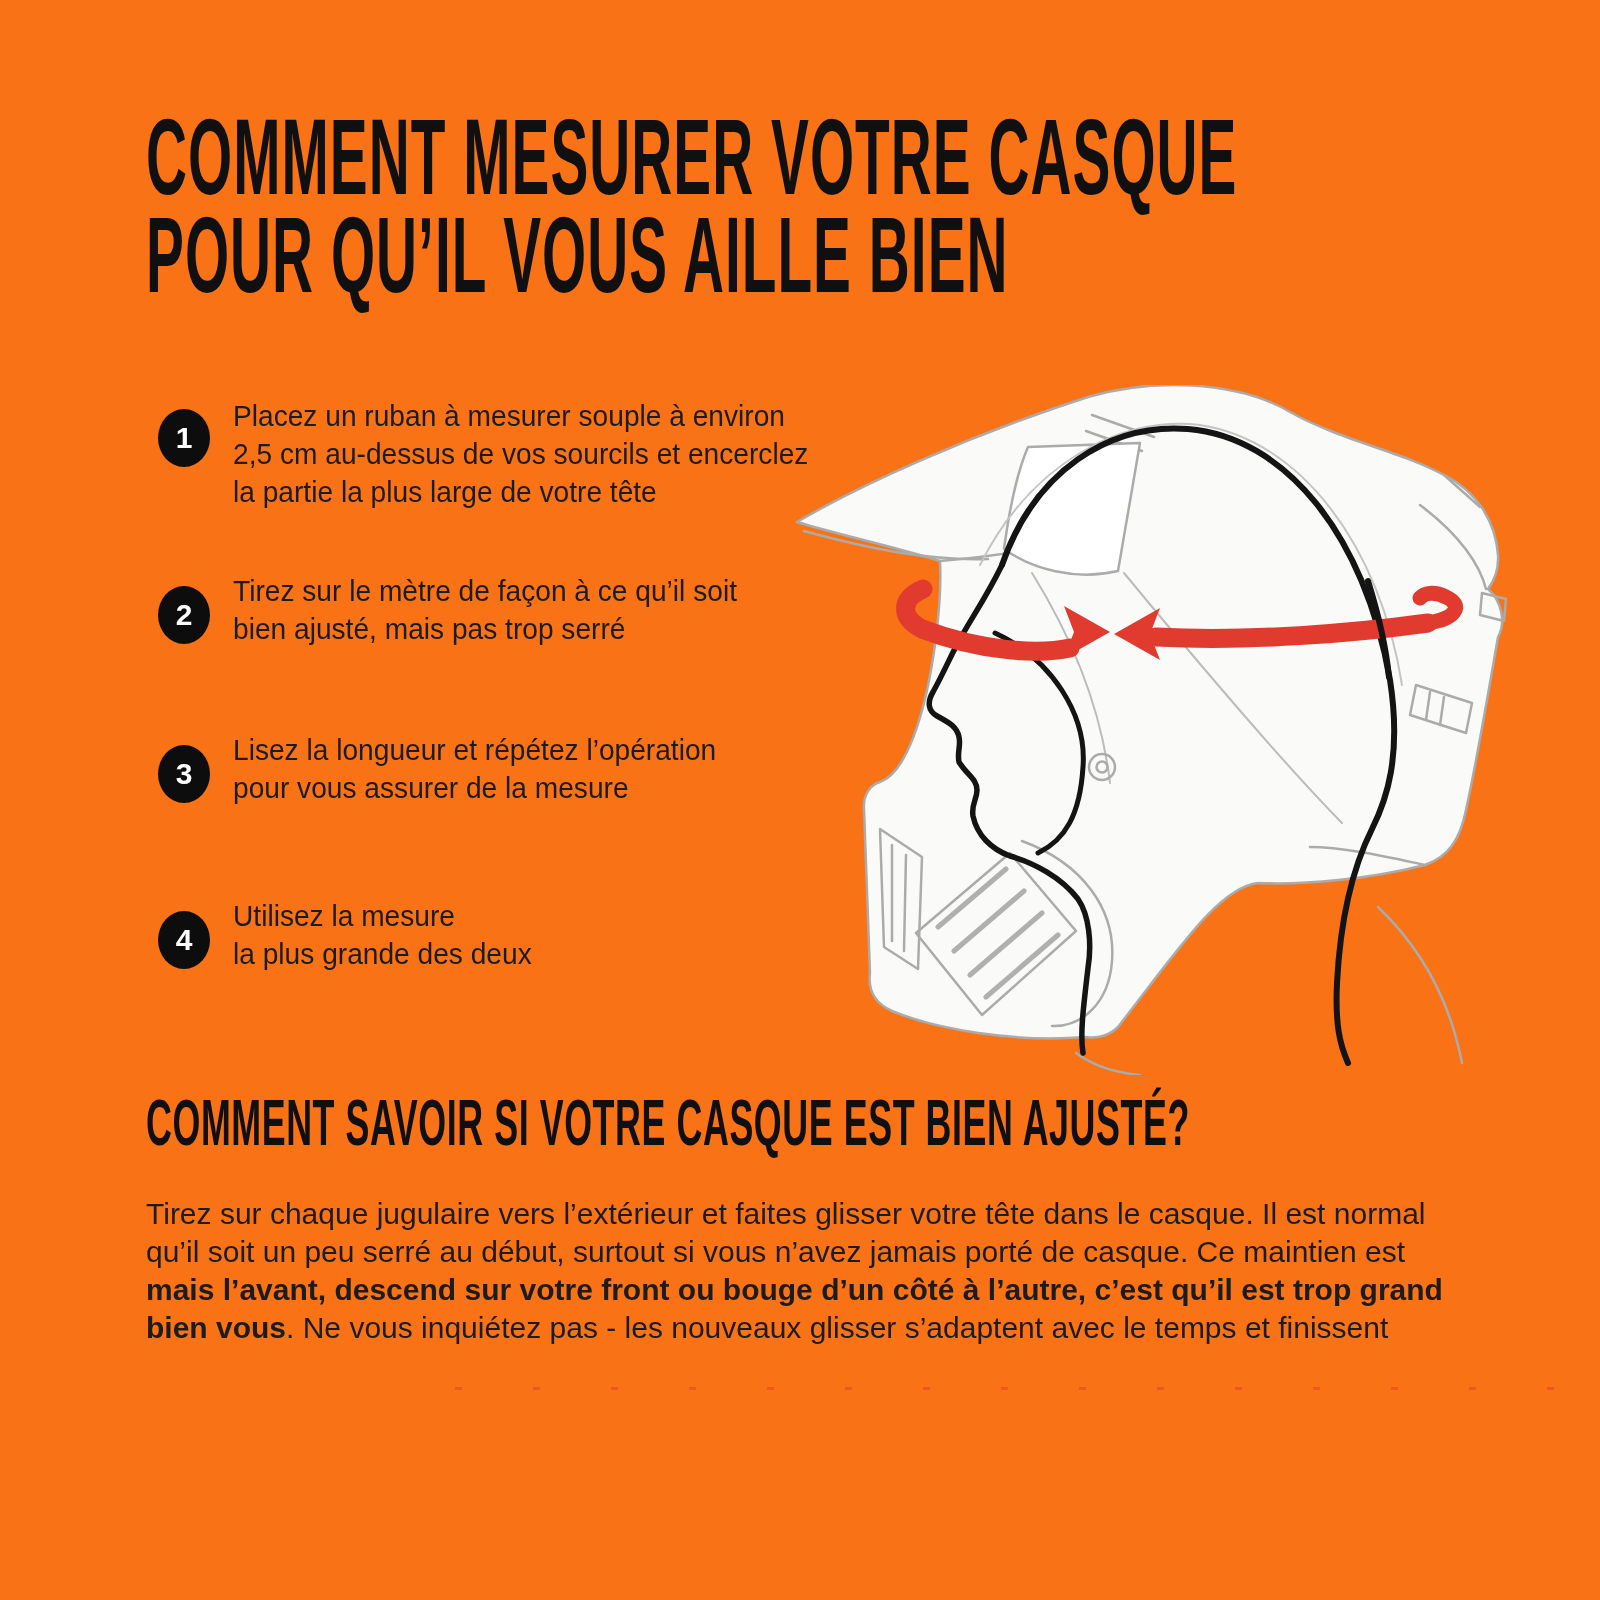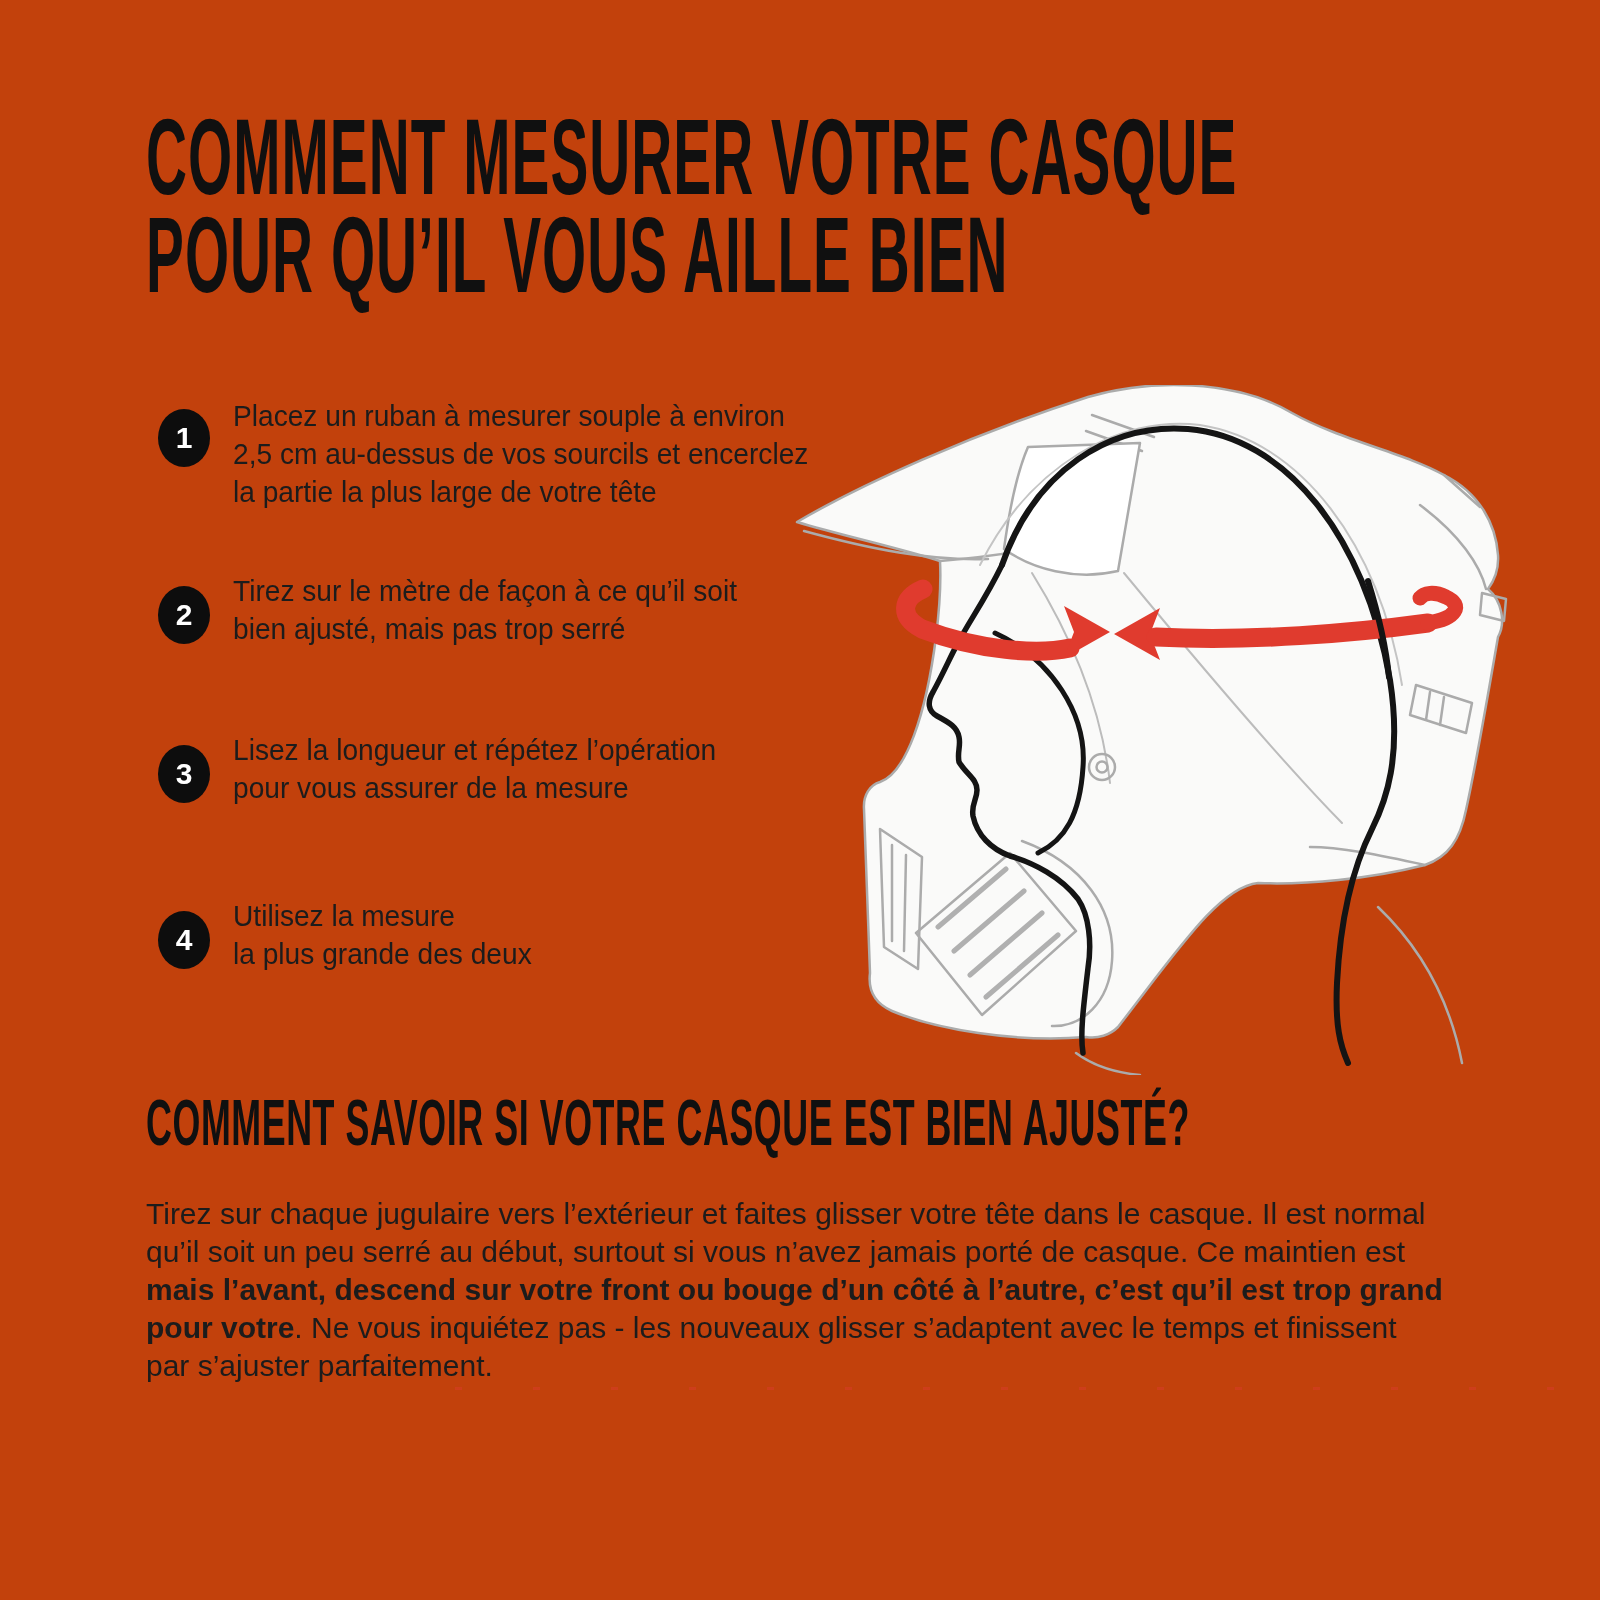--- a/index.html
+++ b/index.html
@@ -1,18 +1,18 @@
 <!DOCTYPE html>
 <html><head>
 <meta charset="utf-8">
 <style>
   html,body{margin:0;padding:0;}
   .canvas{
     position:relative; width:1600px; height:1600px;
-    background:#c2410c; overflow:hidden;
+    background:#f97316; overflow:hidden;
     font-family:"Liberation Sans","DejaVu Sans",sans-serif;
     color:#1a1a1a;
   }
   
   .big-title{
     position:absolute; left:146px; top:108px;
     font-weight:bold; font-size:107px; line-height:98px;
     letter-spacing:2px; color:#101010; white-space:nowrap;
     transform:scaleX(.53); transform-origin:0 0;
   }
@@ -150,19 +150,18 @@
 
     <path stroke="#141414" stroke-width="6" fill="none" stroke-linecap="round" d="M588,196 C598,228 606,262 609,292"></path>
   </svg>
 
   <div class="sub-title">COMMENT SAVOIR SI VOTRE CASQUE EST BIEN AJUSTÉ?</div>
 
   <div class="fit-par">
     <div><span>Tirez sur chaque jugulaire vers l’extérieur et faites glisser votre tête dans le casque.  Il est normal</span></div>
     <div><span>qu’il soit un peu serré au début, surtout si vous n’avez jamais porté de casque. Ce maintien est</span></div>
     <div><span class="bold">mais l’avant, descend sur votre front ou bouge d’un côté à l’autre, c’est qu’il est trop grand</span></div>
-    <div><span class="bold">pour votre</span><span>. Ne vous inquiétez pas - les nouveaux glisser s’adaptent avec le temps et finissent</span></div>
-    <div><span>par s’ajuster parfaitement.</span></div>
+    <div><span class="bold">bien vous</span><span>. Ne vous inquiétez pas - les nouveaux glisser s’adaptent avec le temps et finissent</span></div>
   </div>
 
   <div class="artifact-dashes"></div>
 
 </div>
 
 </body></html>

